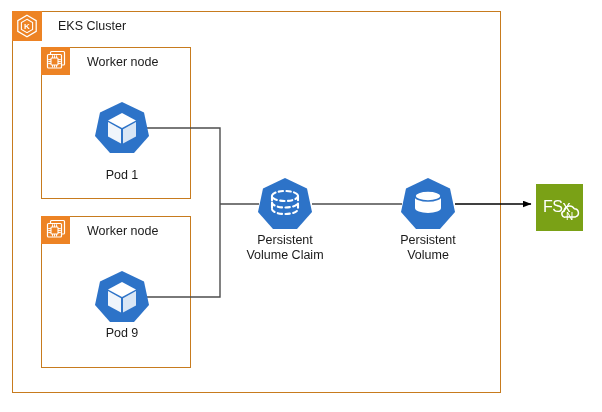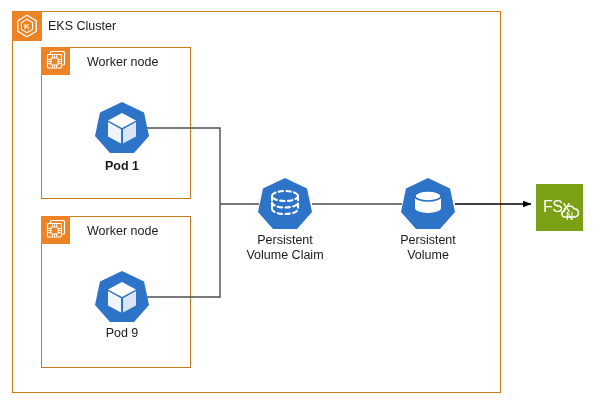--- a/index.html
+++ b/index.html
@@ -43,21 +43,21 @@
   #worker-node-2-icon { left: 41px; top: 216px; width: 29px; height: 28px; }
 
   
   .group-label {
     position: absolute;
     font-size: 12.5px;
     color: #1a1a1a;
     white-space: nowrap;
     line-height: 1;
   }
-  #eks-cluster-label { left: 48px; top: 20px; }
+  #eks-cluster-label { left: 58px; top: 20px; }
   #worker-node-1-label { left: 87px; top: 56px; }
   #worker-node-2-label { left: 87px; top: 225px; }
 
   
   .k8s-node {
     position: absolute;
     width: 56px;
     height: 56px;
   }
   .k8s-node svg { display: block; width: 56px; height: 56px; }
@@ -68,21 +68,21 @@
   #pv-node    { left: 400px; top: 176px; }
 
   .node-caption {
     position: absolute;
     font-size: 12.5px;
     color: #1a1a1a;
     text-align: center;
     line-height: 14.5px;
     white-space: pre-line;
   }
-  #pod-1-caption { left: 72px; top: 159px; width: 100px; font-weight: bold; }
+  #pod-1-caption { left: 72px; top: 168px; width: 100px; }
   #pod-2-caption { left: 72px; top: 326px; width: 100px; }
   #pvc-caption   { left: 235px; top: 233px; width: 100px; }
   #pv-caption    { left: 378px; top: 233px; width: 100px; }
 
   
   #fsx-node {
     position: absolute;
     left: 536px;
     top: 184px;
     width: 47px;

